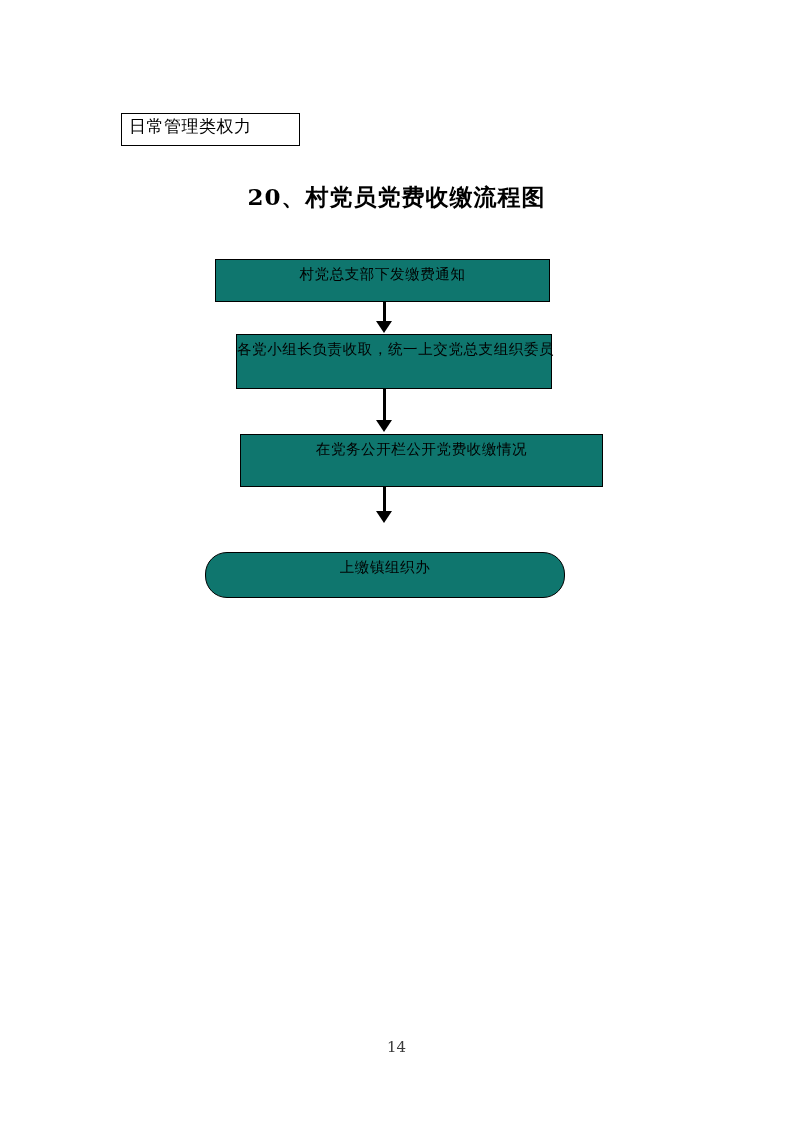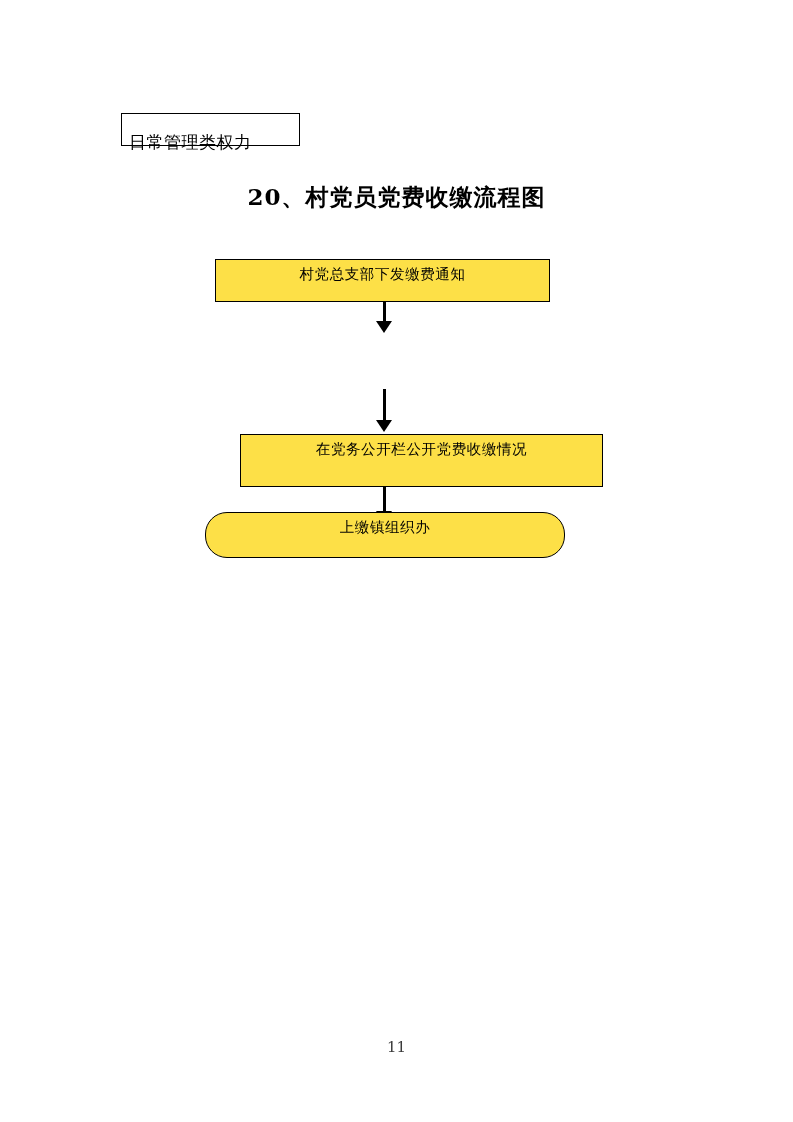--- a/index.html
+++ b/index.html
@@ -38,21 +38,20 @@
   }
   .category-box .cat-text {
     position: absolute;
     left: 7px;
     top: 2px;
     font-size: 17px;
     line-height: 20px;
     letter-spacing: 0.5px;
     white-space: nowrap;
     font-family: "DejaVu Sans", "Liberation Sans", sans-serif;
-    margin-top: 16px;
   }
 
   
   .page-title {
     position: absolute;
     left: 0;
     top: 182px;
     width: 793px;
     text-align: center;
     font-size: 23px;
@@ -68,39 +67,39 @@
     left: 0;
     top: 0;
     width: 793px;
     height: 1122px;
   }
 
   .node {
     position: absolute;
     border: 1.7px solid #000000;
     box-sizing: border-box;
-    background: #fde047;
+    background: #0f766e;
   }
   .node .node-text {
     position: absolute;
     left: 0;
     top: 4px;
     width: 100%;
     text-align: center;
     font-size: 14.5px;
     line-height: 20px;
     letter-spacing: 0.6px;
     font-family: "DejaVu Serif", "Liberation Serif", serif;
     white-space: nowrap;
   }
 
   #node-1 { left: 215px; top: 259px;  width: 335px; height: 43px; }
   #node-2 { left: 236px; top: 334px;  width: 316px; height: 55px; }
   #node-3 { left: 207px; top: 434px;  width: 363px; height: 53px; margin-left: 33px; }
-  #node-4 { left: 205px; top: 512px;  width: 360px; height: 46px; border-radius: 22px; }
+  #node-4 { left: 205px; top: 552px;  width: 360px; height: 46px; border-radius: 22px; }
 
   
   .connector {
     position: absolute;
     width: 3px;
     background: #000000;
     left: 383px;
   }
   .arrowhead {
     position: absolute;
@@ -144,32 +143,35 @@
 
   <div class="flow">
 
     <div class="node" id="node-1">
       <span class="node-text">村党总支部下发缴费通知</span>
     </div>
 
     <div class="connector" id="conn-1"></div>
     <div class="arrowhead" id="arrow-1"></div>
 
+    <div class="node" id="node-2">
+      <span class="node-text">各党小组长负责收取，统一上交党总支组织委员</span>
+    </div>
 
     <div class="connector" id="conn-2"></div>
     <div class="arrowhead" id="arrow-2"></div>
 
     <div class="node" id="node-3">
       <span class="node-text">在党务公开栏公开党费收缴情况</span>
     </div>
 
     <div class="connector" id="conn-3"></div>
     <div class="arrowhead" id="arrow-3"></div>
 
     <div class="node" id="node-4">
       <span class="node-text">上缴镇组织办</span>
     </div>
 
   </div>
 
-  <div class="page-number">11</div>
+  <div class="page-number">14</div>
 
 </div>
 
 </body></html>

